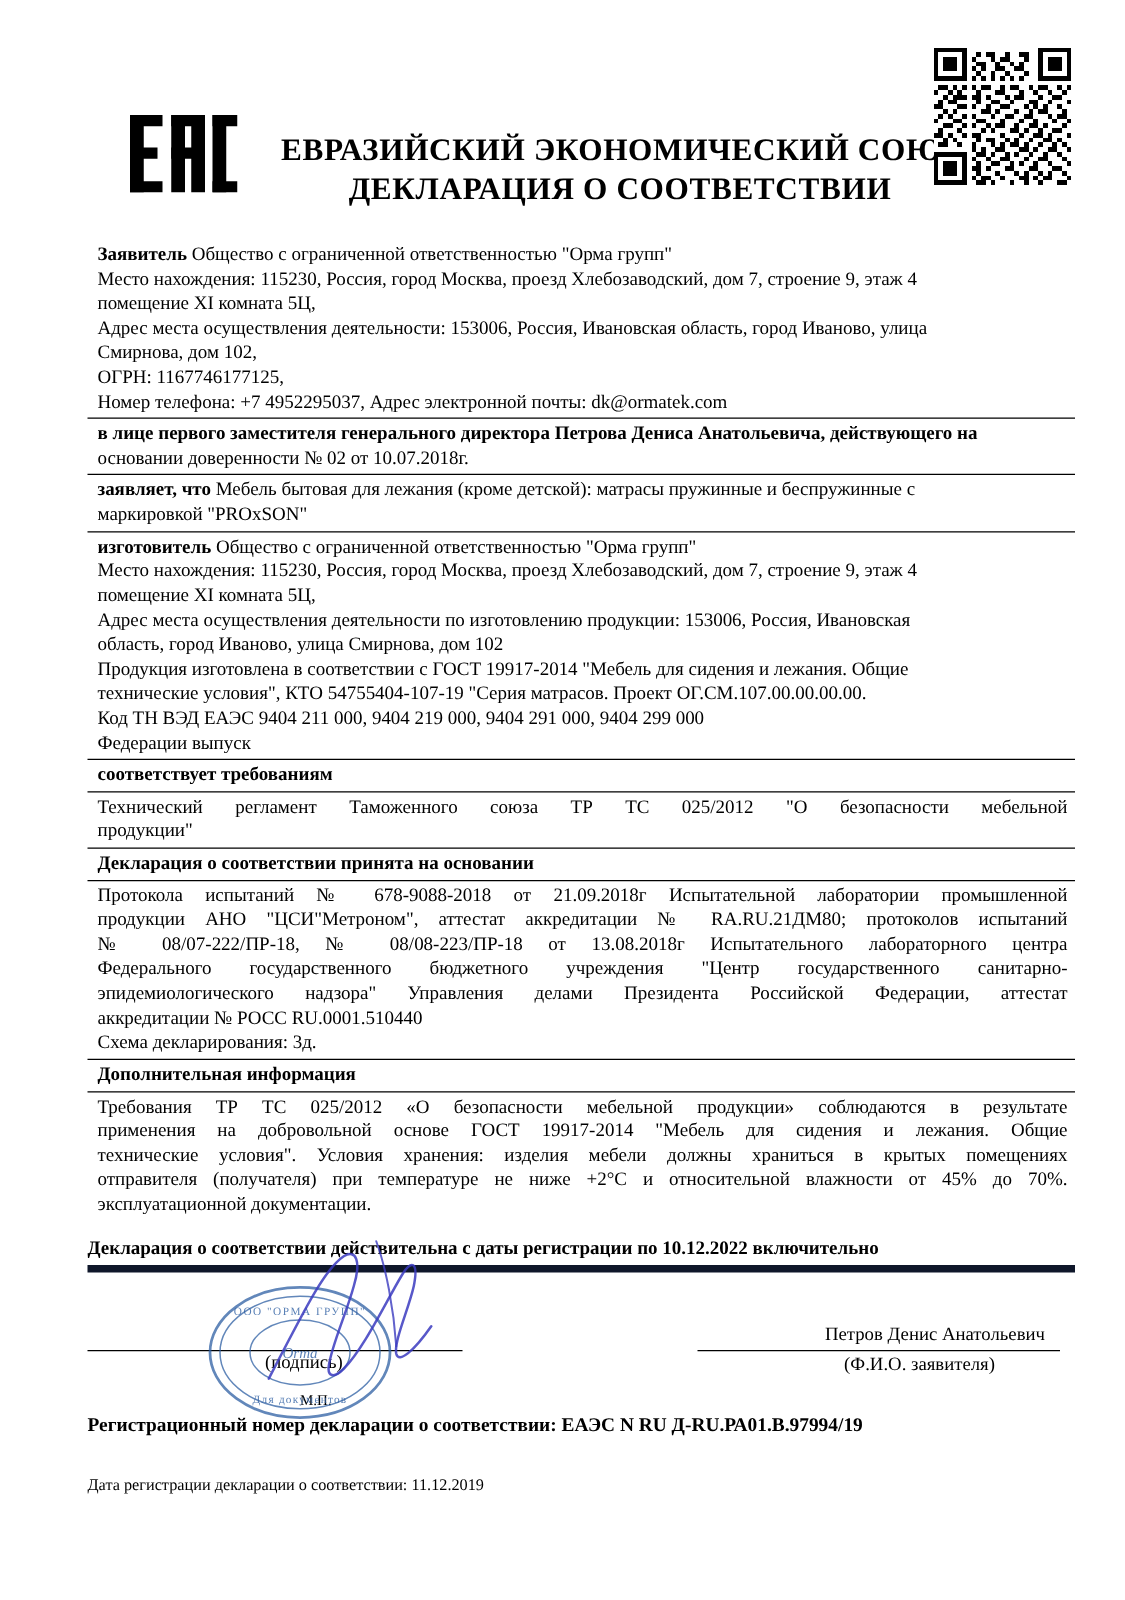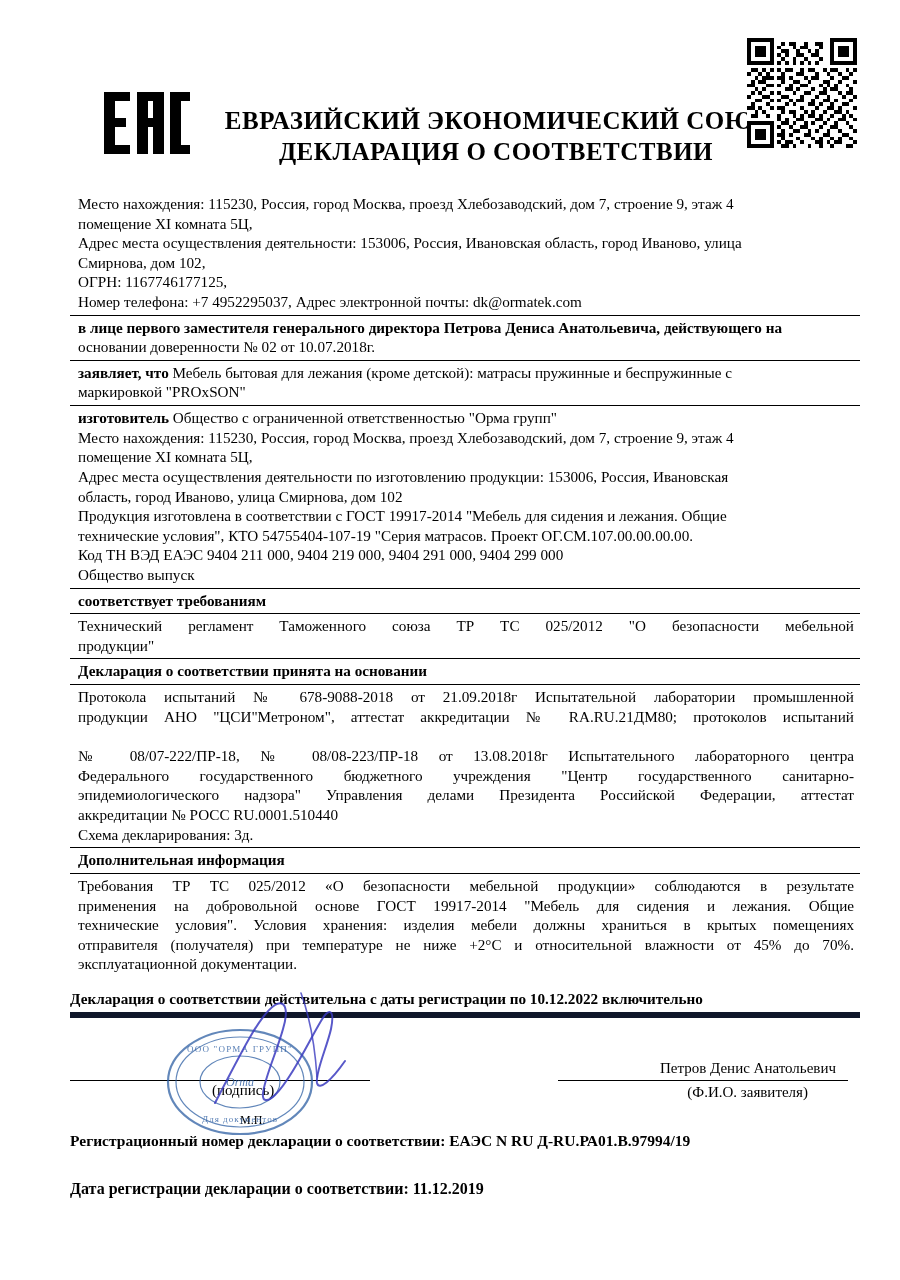--- a/index.html
+++ b/index.html
@@ -125,37 +125,37 @@
     font-size: 12px;
   }
   .fio-name {
     position: absolute;
     right: 24px;
     top: 42px;
     font-size: 15px;
   }
   .fio-caption {
     position: absolute;
-    right: 52px;
+    right: 64px;
     top: 66px;
     font-size: 15px;
   }
   .reg-number {
     position: absolute;
     left: 0px;
     top: 142px;
     font-weight: bold;
     font-size: 15.5px;
   }
   .reg-date {
     position: absolute;
     left: 0px;
     top: 190px;
-    font-weight: bold;
-    font-size: 16px;
+    font-weight: normal;
+    font-size: 13px;
   }
 
   
   .stamp {
     position: absolute;
     left: 155px;
     top: 1022px;
     width: 170px;
     height: 120px;
     pointer-events: none;
@@ -443,20 +443,21 @@
           <rect x="22" y="28" width="1" height="1"></rect>
             <rect x="26" y="28" width="2" height="1"></rect>
         </g>
       </svg>
     </div>
   </div>
 
   <div class="doc">
 
     <div class="sec">
+      <p><b>Заявитель</b> <span>Общество с ограниченной ответственностью "Орма групп"</span></p>
       <p>Место нахождения: 115230, Россия, город Москва, проезд Хлебозаводский, дом 7, строение 9, этаж 4</p>
       <p>помещение XI комната 5Ц,</p>
       <p>Адрес места осуществления деятельности: 153006, Россия, Ивановская область, город Иваново, улица</p>
       <p>Смирнова, дом 102,</p>
       <p>ОГРН: 1167746177125,</p>
       <p>Номер телефона: +7 4952295037, Адрес электронной почты: dk@ormatek.com</p>
     </div>
 
     <div class="sec">
       <p class="b">в лице первого заместителя генерального директора Петрова Дениса Анатольевича, действующего на</p>
@@ -470,38 +471,38 @@
 
     <div class="sec">
       <p><b>изготовитель</b> <span>Общество с ограниченной ответственностью "Орма групп"</span></p>
       <p>Место нахождения: 115230, Россия, город Москва, проезд Хлебозаводский, дом 7, строение 9, этаж 4</p>
       <p>помещение XI комната 5Ц,</p>
       <p>Адрес места осуществления деятельности по изготовлению продукции: 153006, Россия, Ивановская</p>
       <p>область, город Иваново, улица Смирнова, дом 102</p>
       <p>Продукция изготовлена в соответствии с ГОСТ 19917-2014 "Мебель для сидения и лежания. Общие</p>
       <p>технические условия", КТО 54755404-107-19 "Серия матрасов. Проект ОГ.СМ.107.00.00.00.00.</p>
       <p>Код ТН ВЭД ЕАЭС 9404 211 000, 9404 219 000, 9404 291 000, 9404 299 000</p>
-      <p>Общество выпуск</p>
+      <p>Федерации выпуск</p>
     </div>
 
     <div class="sec">
       <p class="b">соответствует требованиям</p>
     </div>
     <div class="sec">
       <p class="just" style="text-align-last:justify;font-family:Liberation Serif, serif;">Технический регламент Таможенного союза ТР ТС 025/2012 "О безопасности мебельной</p>
       <p>продукции"</p>
     </div>
 
     <div class="sec">
       <p class="b">Декларация о соответствии принята на основании</p>
     </div>
     <div class="sec">
       <p style="text-align:justify;text-align-last:justify;">Протокола испытаний № 678-9088-2018 от 21.09.2018г Испытательной лаборатории промышленной</p>
       <p style="text-align:justify;text-align-last:justify;">продукции АНО "ЦСИ"Метроном", аттестат аккредитации № RA.RU.21ДМ80; протоколов испытаний</p>
-      <p style="text-align:justify;text-align-last:justify;margin-top:20px;">№ 08/07-222/ПР-18, № 08/08-223/ПР-18 от 13.08.2018г Испытательного лабораторного центра</p>
+      <p style="text-align:justify;text-align-last:justify;">№ 08/07-222/ПР-18, № 08/08-223/ПР-18 от 13.08.2018г Испытательного лабораторного центра</p>
       <p style="text-align:justify;text-align-last:justify;">Федерального государственного бюджетного учреждения "Центр государственного санитарно-</p>
       <p style="text-align:justify;text-align-last:justify;">эпидемиологического надзора" Управления делами Президента Российской Федерации, аттестат</p>
       <p>аккредитации № РОСС RU.0001.510440</p>
       <p>Схема декларирования: 3д.</p>
     </div>
 
     <div class="sec">
       <p class="b">Дополнительная информация</p>
     </div>
     <div class="sec noline">

